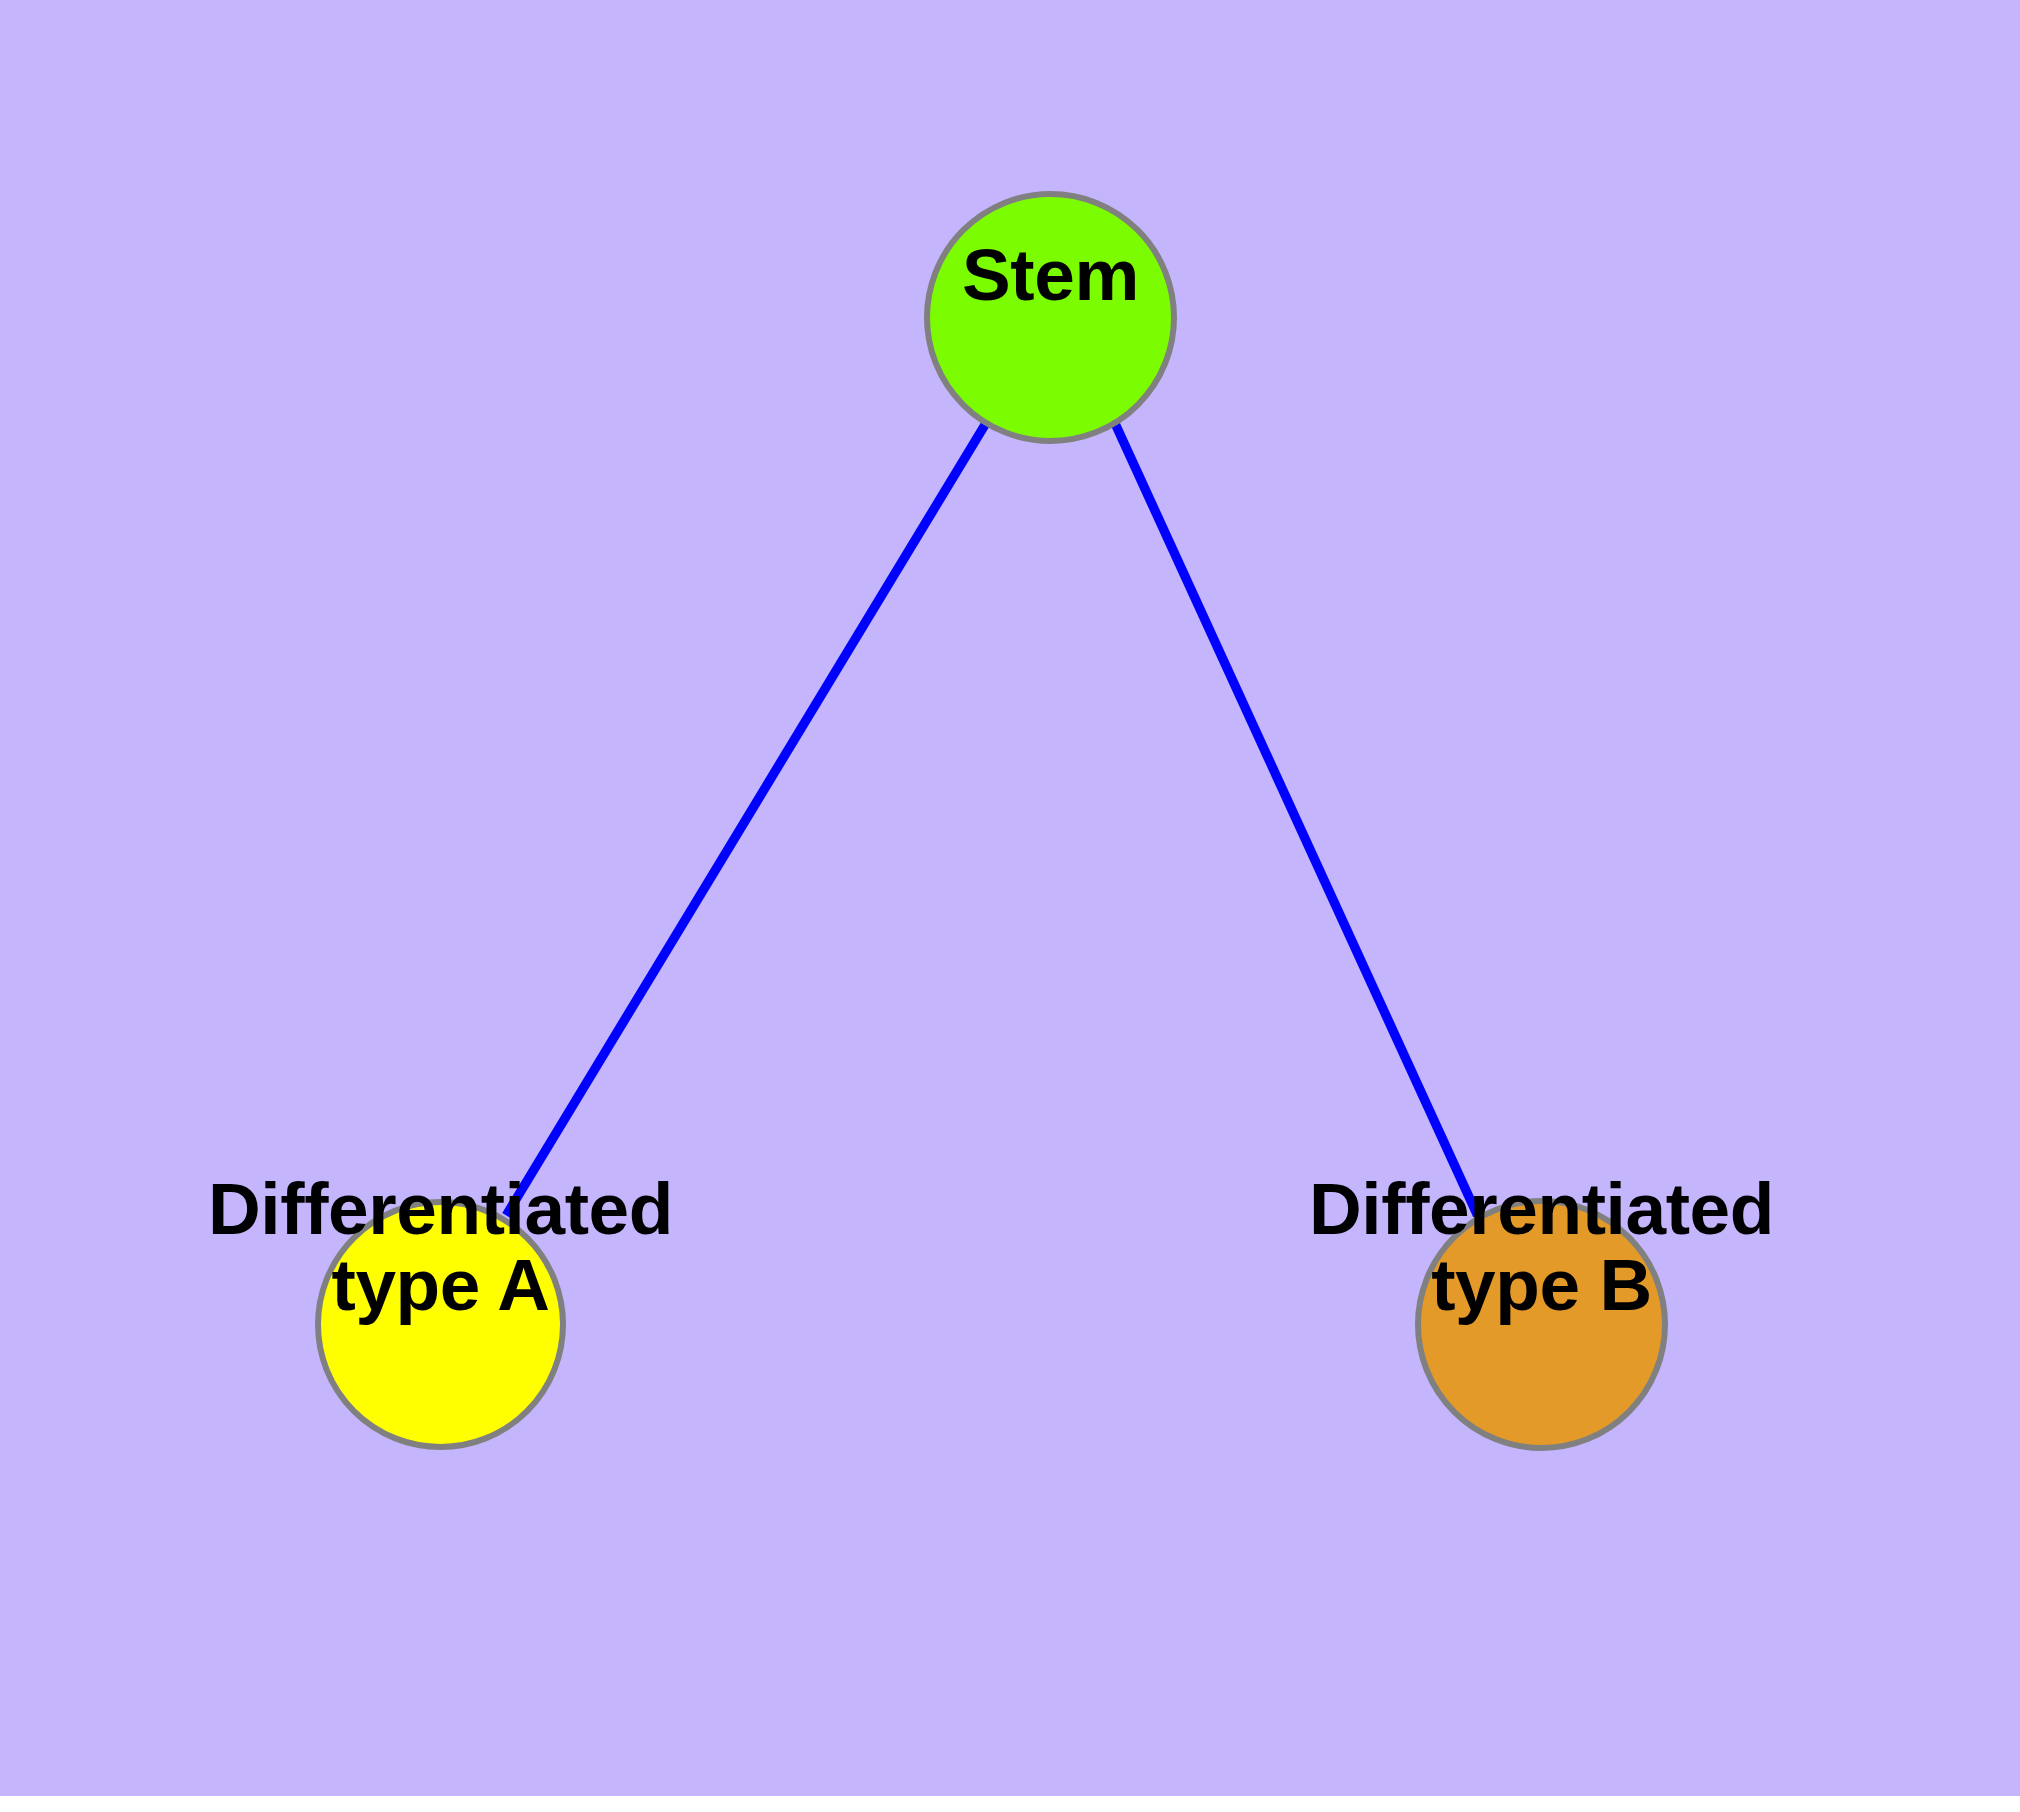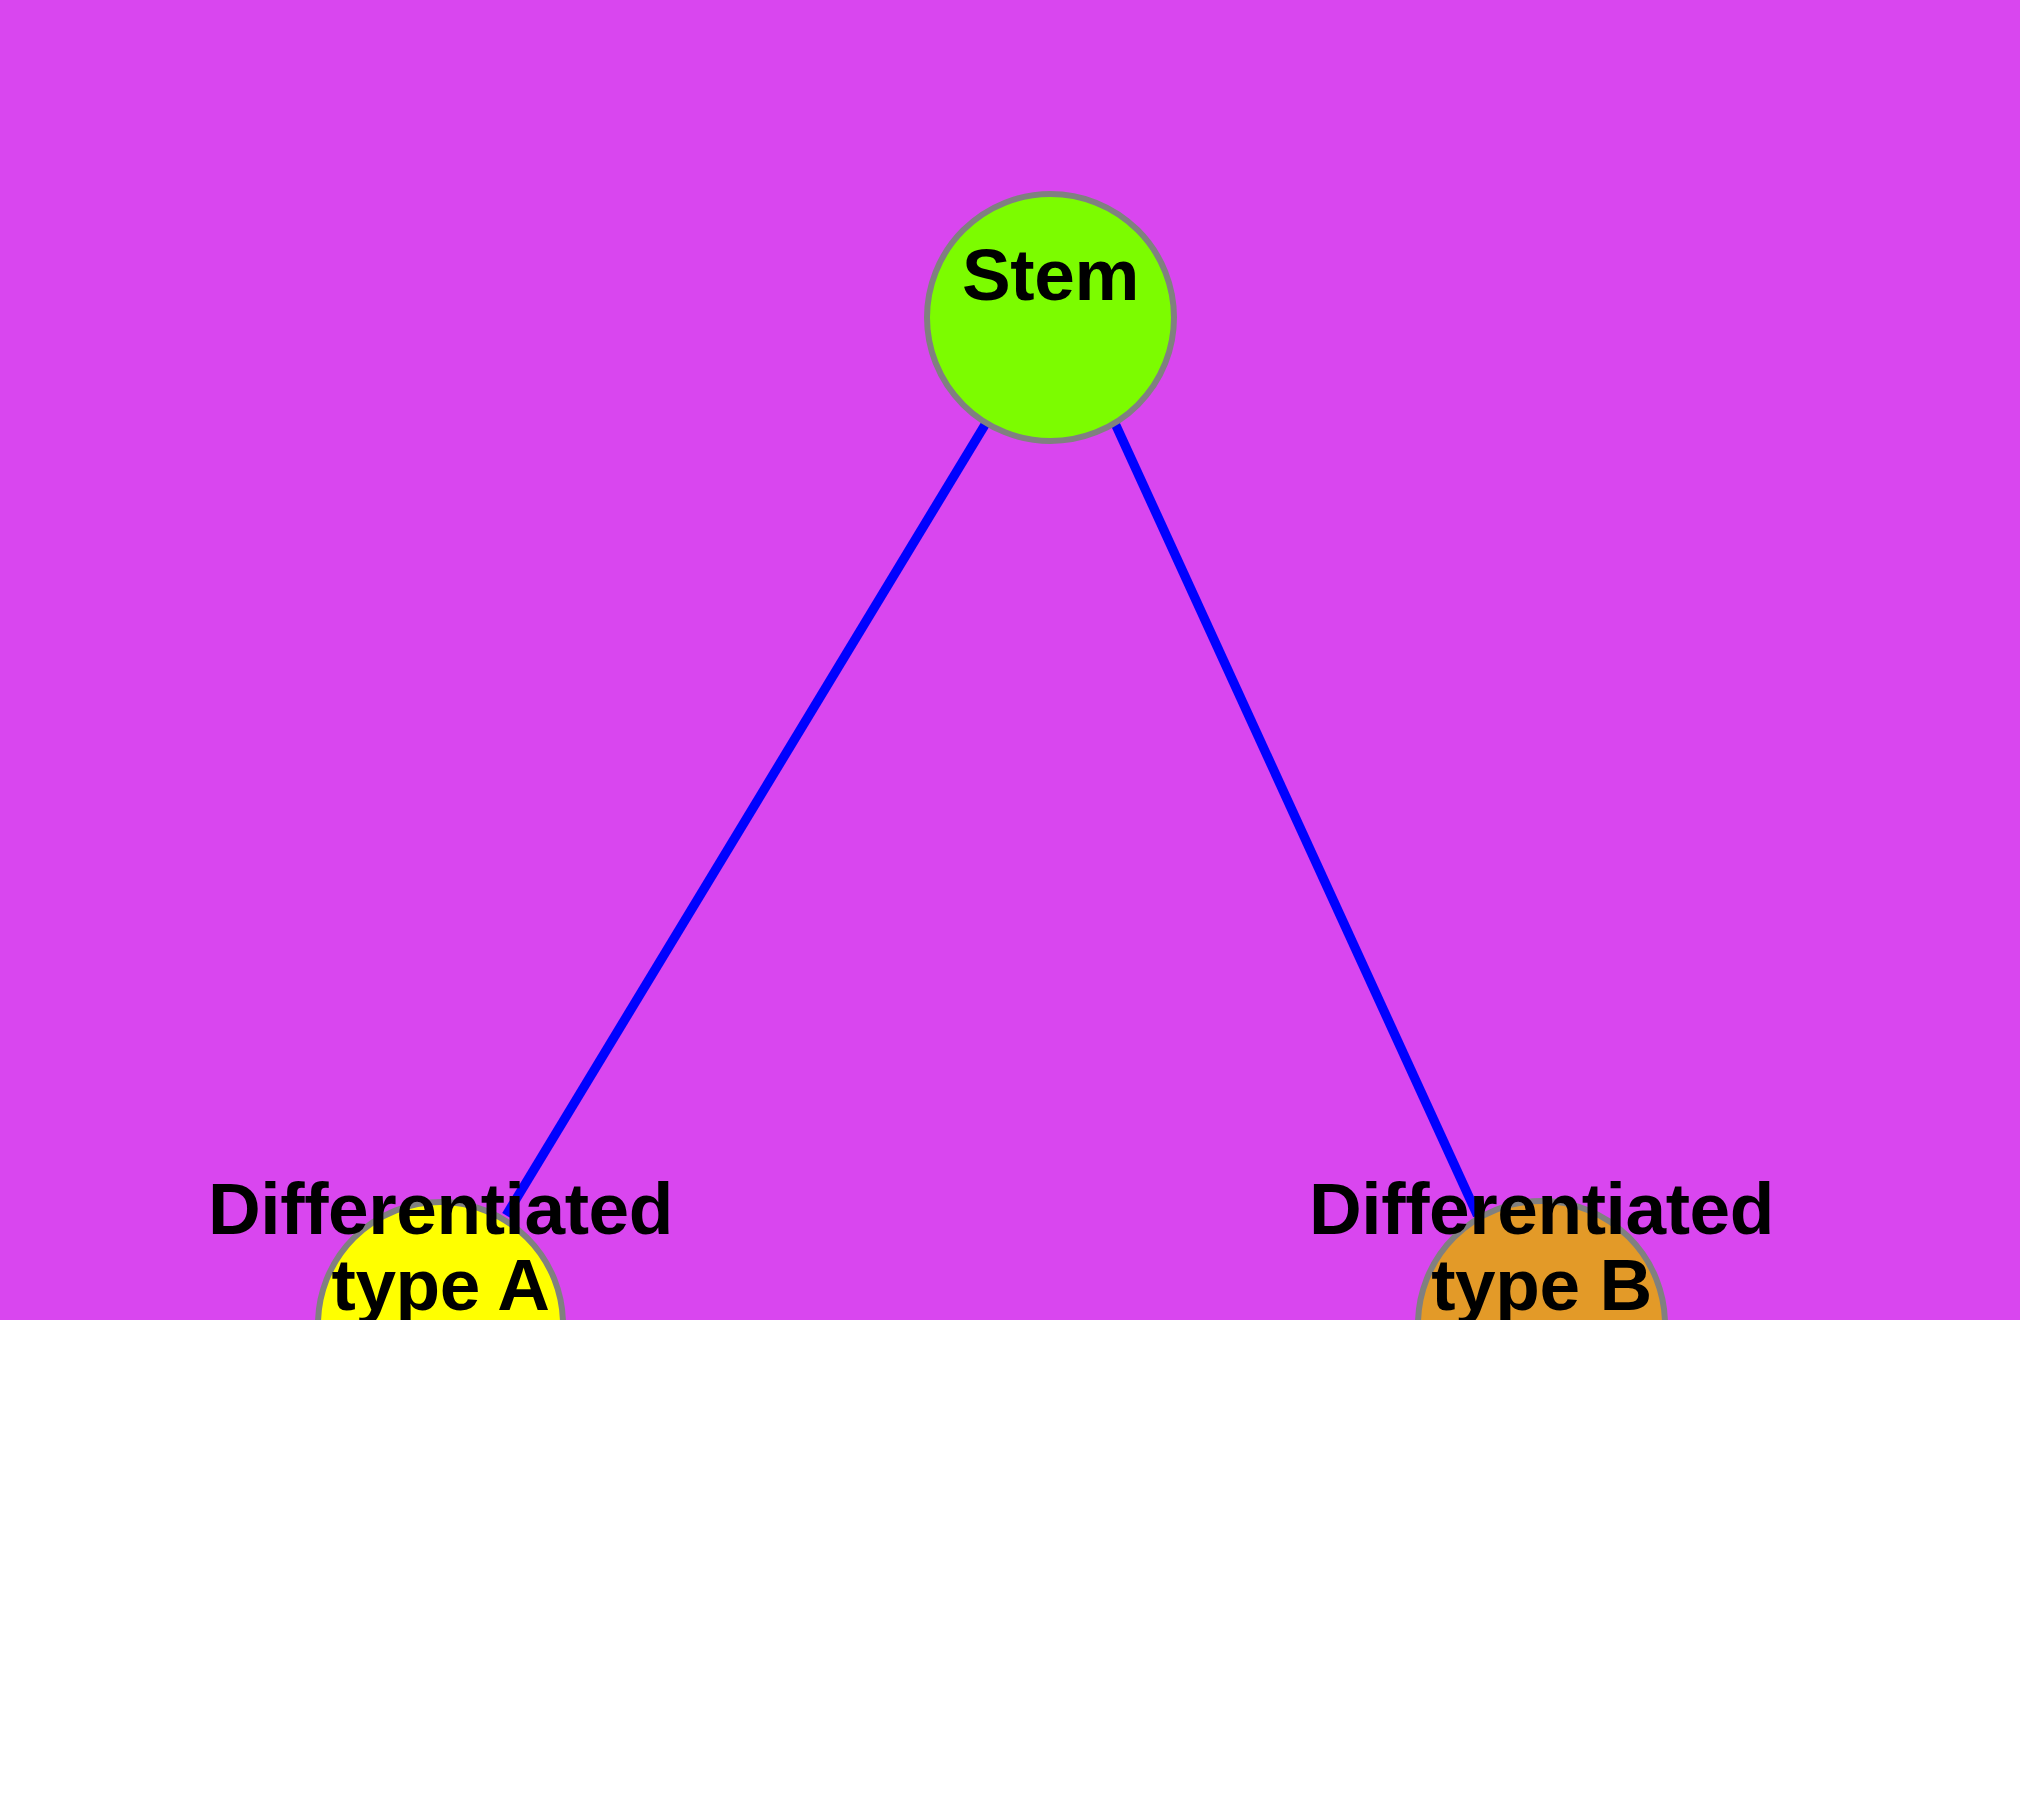--- a/index.html
+++ b/index.html
@@ -37,21 +37,21 @@
     font-weight: bold;
     line-height: 1.04;
     white-space: pre-line;
     letter-spacing: -0.4px;
     pointer-events: none;
   }
 </style>
 </head>
 <body>
 
-<div id="canvas" style="width: 2021px; height: 1320px; background: #d946ef;">
+<div id="canvas" style="width: 2021px; height: 1796px; background: #c4b5fd;">
 
   <svg id="edge-layer" viewBox="0 0 2384 2138" xmlns="http://www.w3.org/2000/svg">
     <line x1="1162" y1="501" x2="597" y2="1434" stroke="#0000ff" stroke-width="11" stroke-linecap="butt"></line>
     <line x1="1316" y1="501" x2="1743" y2="1434" stroke="#0000ff" stroke-width="11" stroke-linecap="butt"></line>
   </svg>
 
   <div class="node" style="left: 924px; top: 191px; width: 253px; height: 253px; background: rgb(124, 252, 0); border-color: rgb(128, 128, 128); border-width: 6px;"></div>
   <div class="node" style="left: 315px; top: 1199px; width: 251px; height: 251px; background: rgb(255, 255, 0); border-color: rgb(128, 128, 128); border-width: 6px;"></div>
   <div class="node" style="left: 1415px; top: 1198px; width: 253px; height: 253px; background: rgb(227, 154, 40); border-color: rgb(128, 128, 128); border-width: 6px;"></div>
 

